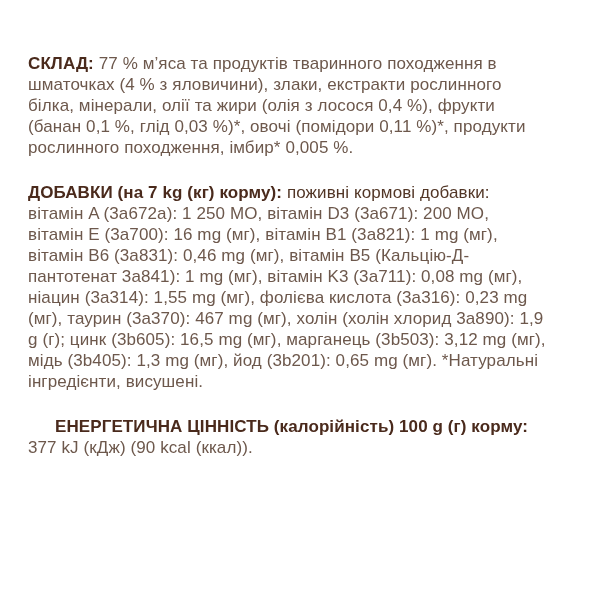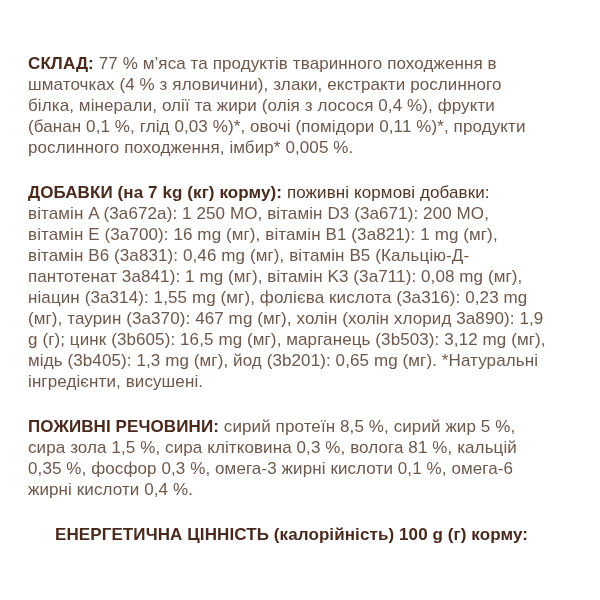--- a/index.html
+++ b/index.html
@@ -46,22 +46,19 @@
     <span class="heading">СКЛАД:</span>
     <span class="body-text">77 % м’яса та продуктів тваринного походження в шматочках (4 % з яловичини), злаки, екстракти рослинного білка, мінерали, олії та жири (олія з лосося 0,4 %), фрукти (банан 0,1 %, глід 0,03 %)*, овочі (помідори 0,11 %)*, продукти рослинного походження, імбир* 0,005 %.</span>
   </p>
 
   <p class="section">
     <span class="heading">ДОБАВКИ (на 7 kg (кг) корму):</span>
     <span class="subheading">поживні кормові добавки:</span>
     <span class="body-text">вітамін A (3a672a): 1 250 МО, вітамін D3 (3a671): 200 МО, вітамін E (3a700): 16 mg (мг), вітамін B1 (3a821): 1 mg (мг), вітамін B6 (3a831): 0,46 mg (мг), вітамін B5 (Кальцію-Д-пантотенат 3a841): 1 mg (мг), вітамін K3 (3a711): 0,08 mg (мг), ніацин (3a314): 1,55 mg (мг), фолієва кислота (3a316): 0,23 mg (мг), таурин (3a370): 467 mg (мг), холін (холін хлорид 3a890): 1,9 g (г); цинк (3b605): 16,5 mg (мг), марганець (3b503): 3,12 mg (мг), мідь (3b405): 1,3 mg (мг), йод (3b201): 0,65 mg (мг). *Натуральні інгредієнти, висушені.</span>
   </p>
 
-  <p class="section">
-    <span class="heading">ПОЖИВНІ РЕЧОВИНИ:</span>
-    <span class="body-text">сирий протеїн 8,5 %, сирий жир 5 %, сира зола 1,5 %, сира клітковина 0,3 %, волога 81 %, кальцій 0,35 %, фосфор 0,3 %, омега-3 жирні кислоти 0,1 %, омега-6 жирні кислоти 0,4 %.</span>
-  </p>
 
   <p class="section">
     <span class="heading heading-block">ЕНЕРГЕТИЧНА ЦІННІСТЬ (калорійність) 100 g (г) корму:</span>
+    <span class="body-text">377 kJ (кДж) (90 kcal (ккал)).</span>
   </p>
 
 </div>
 
 </body></html>

